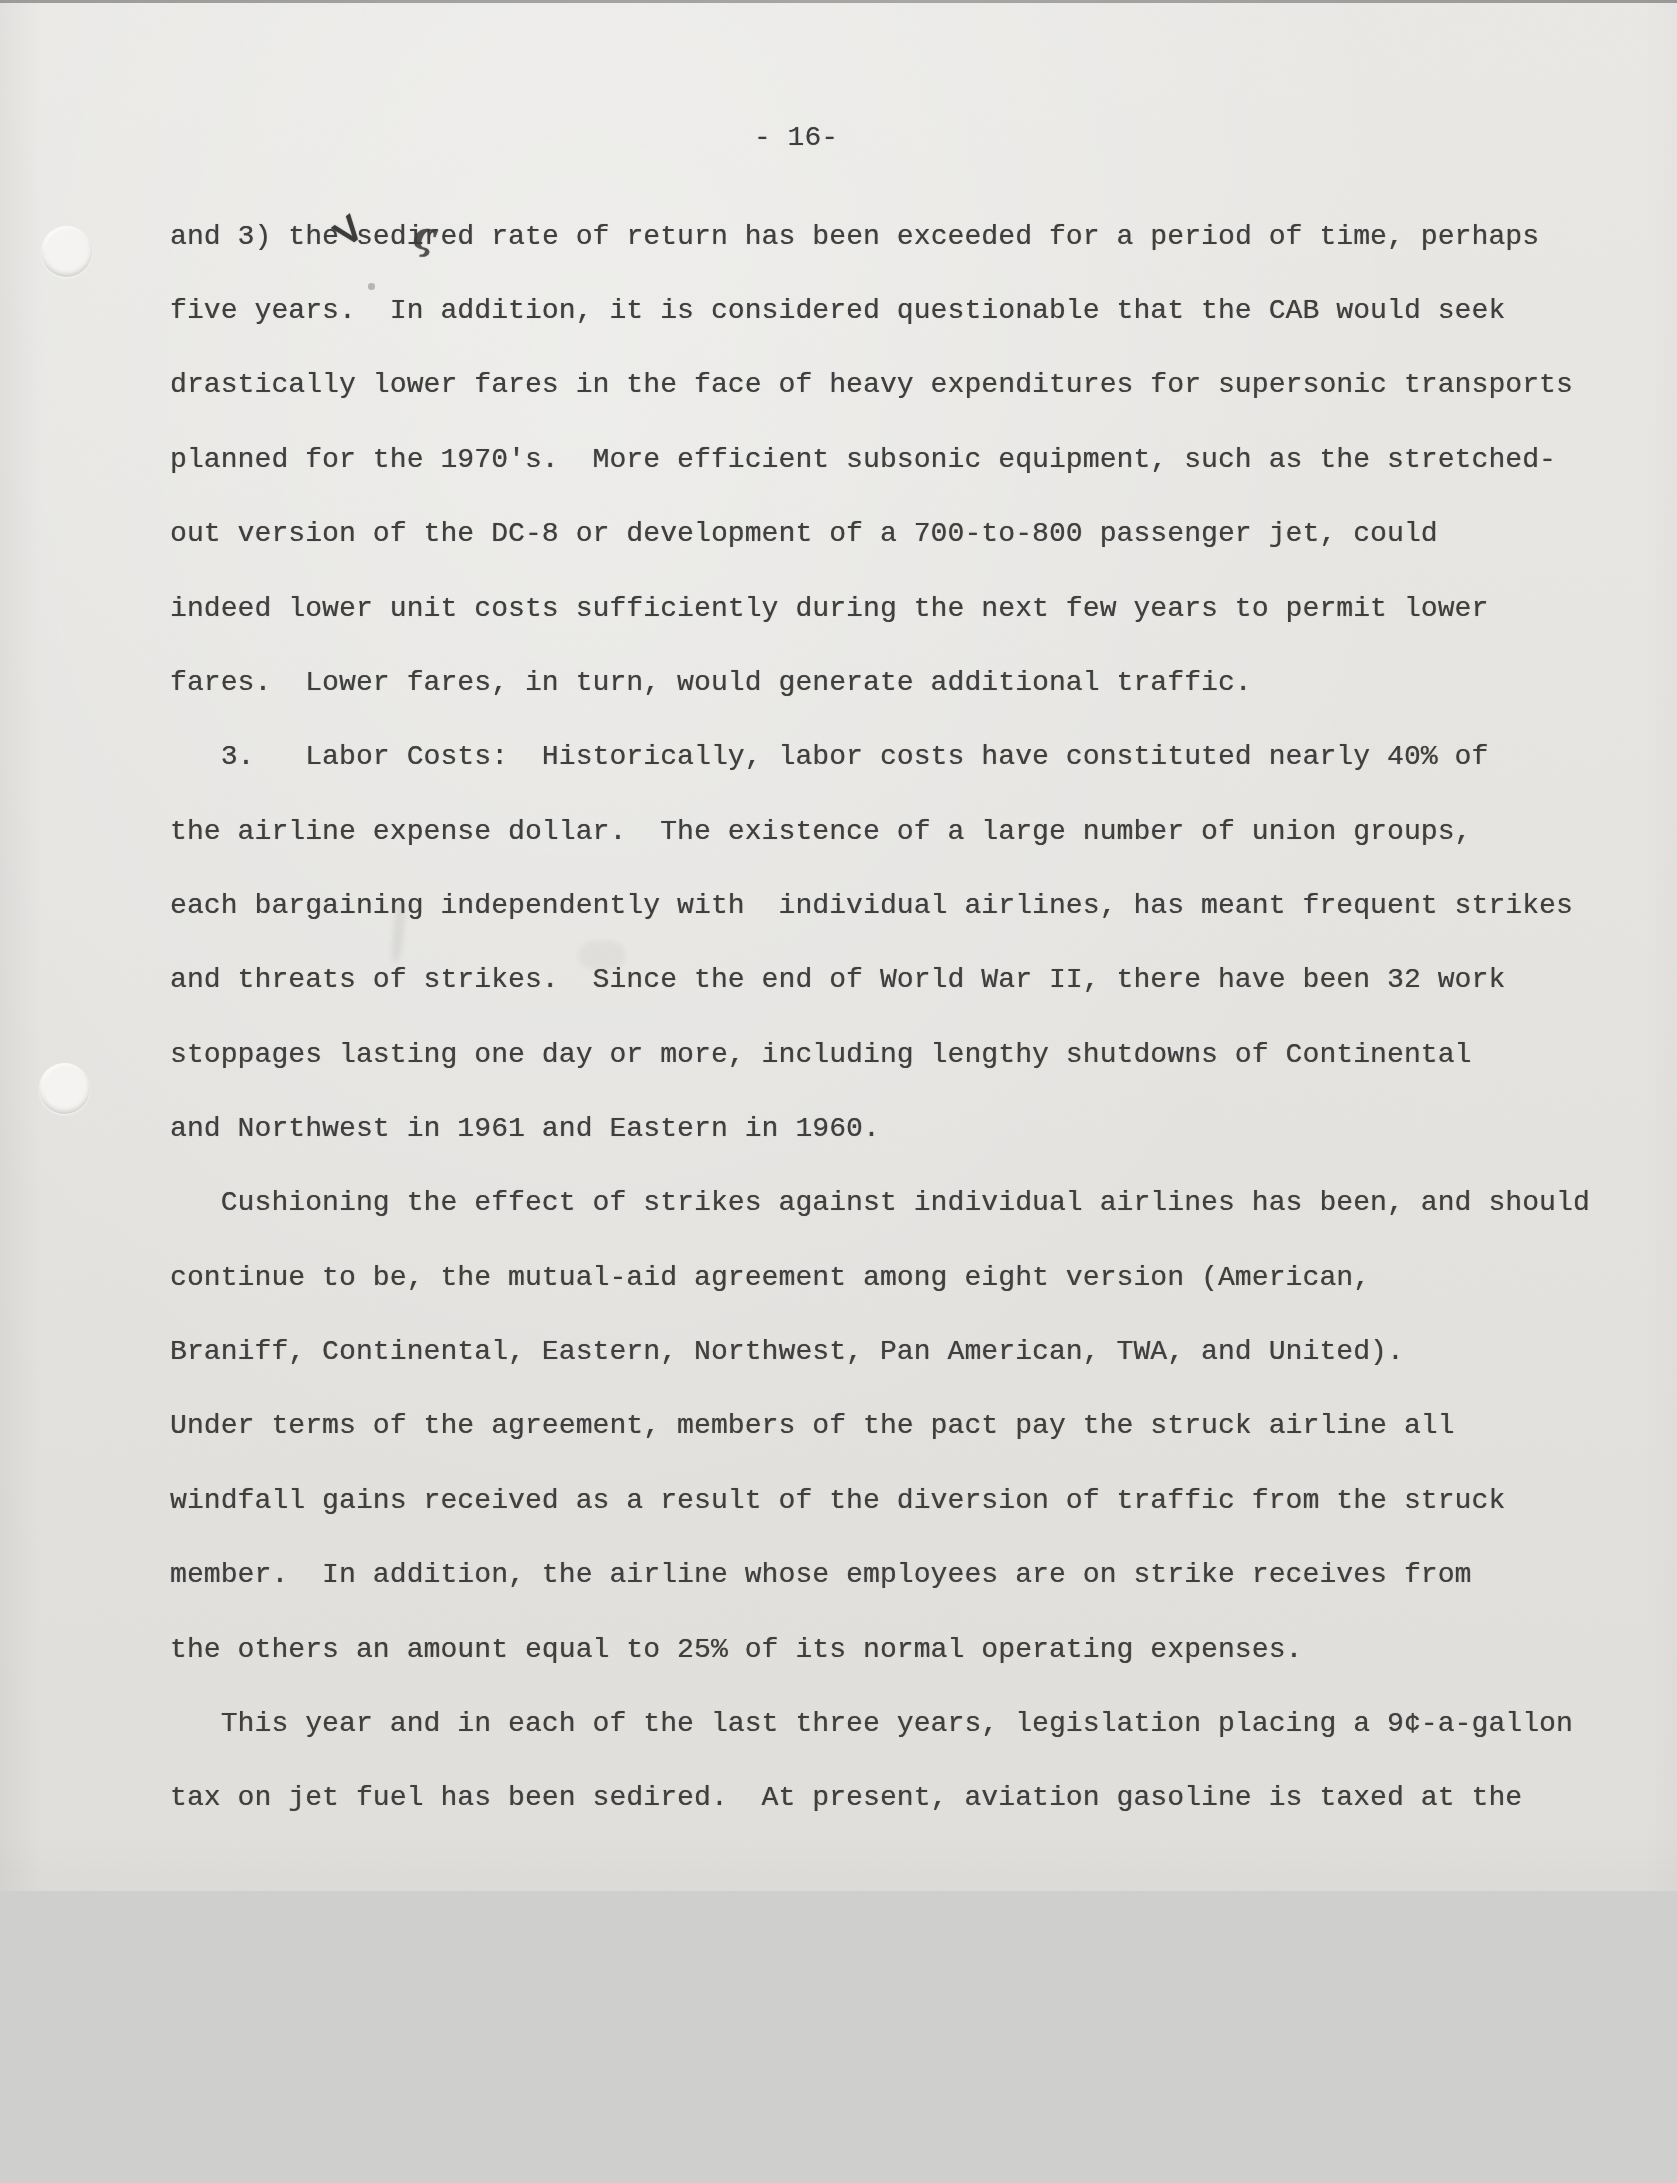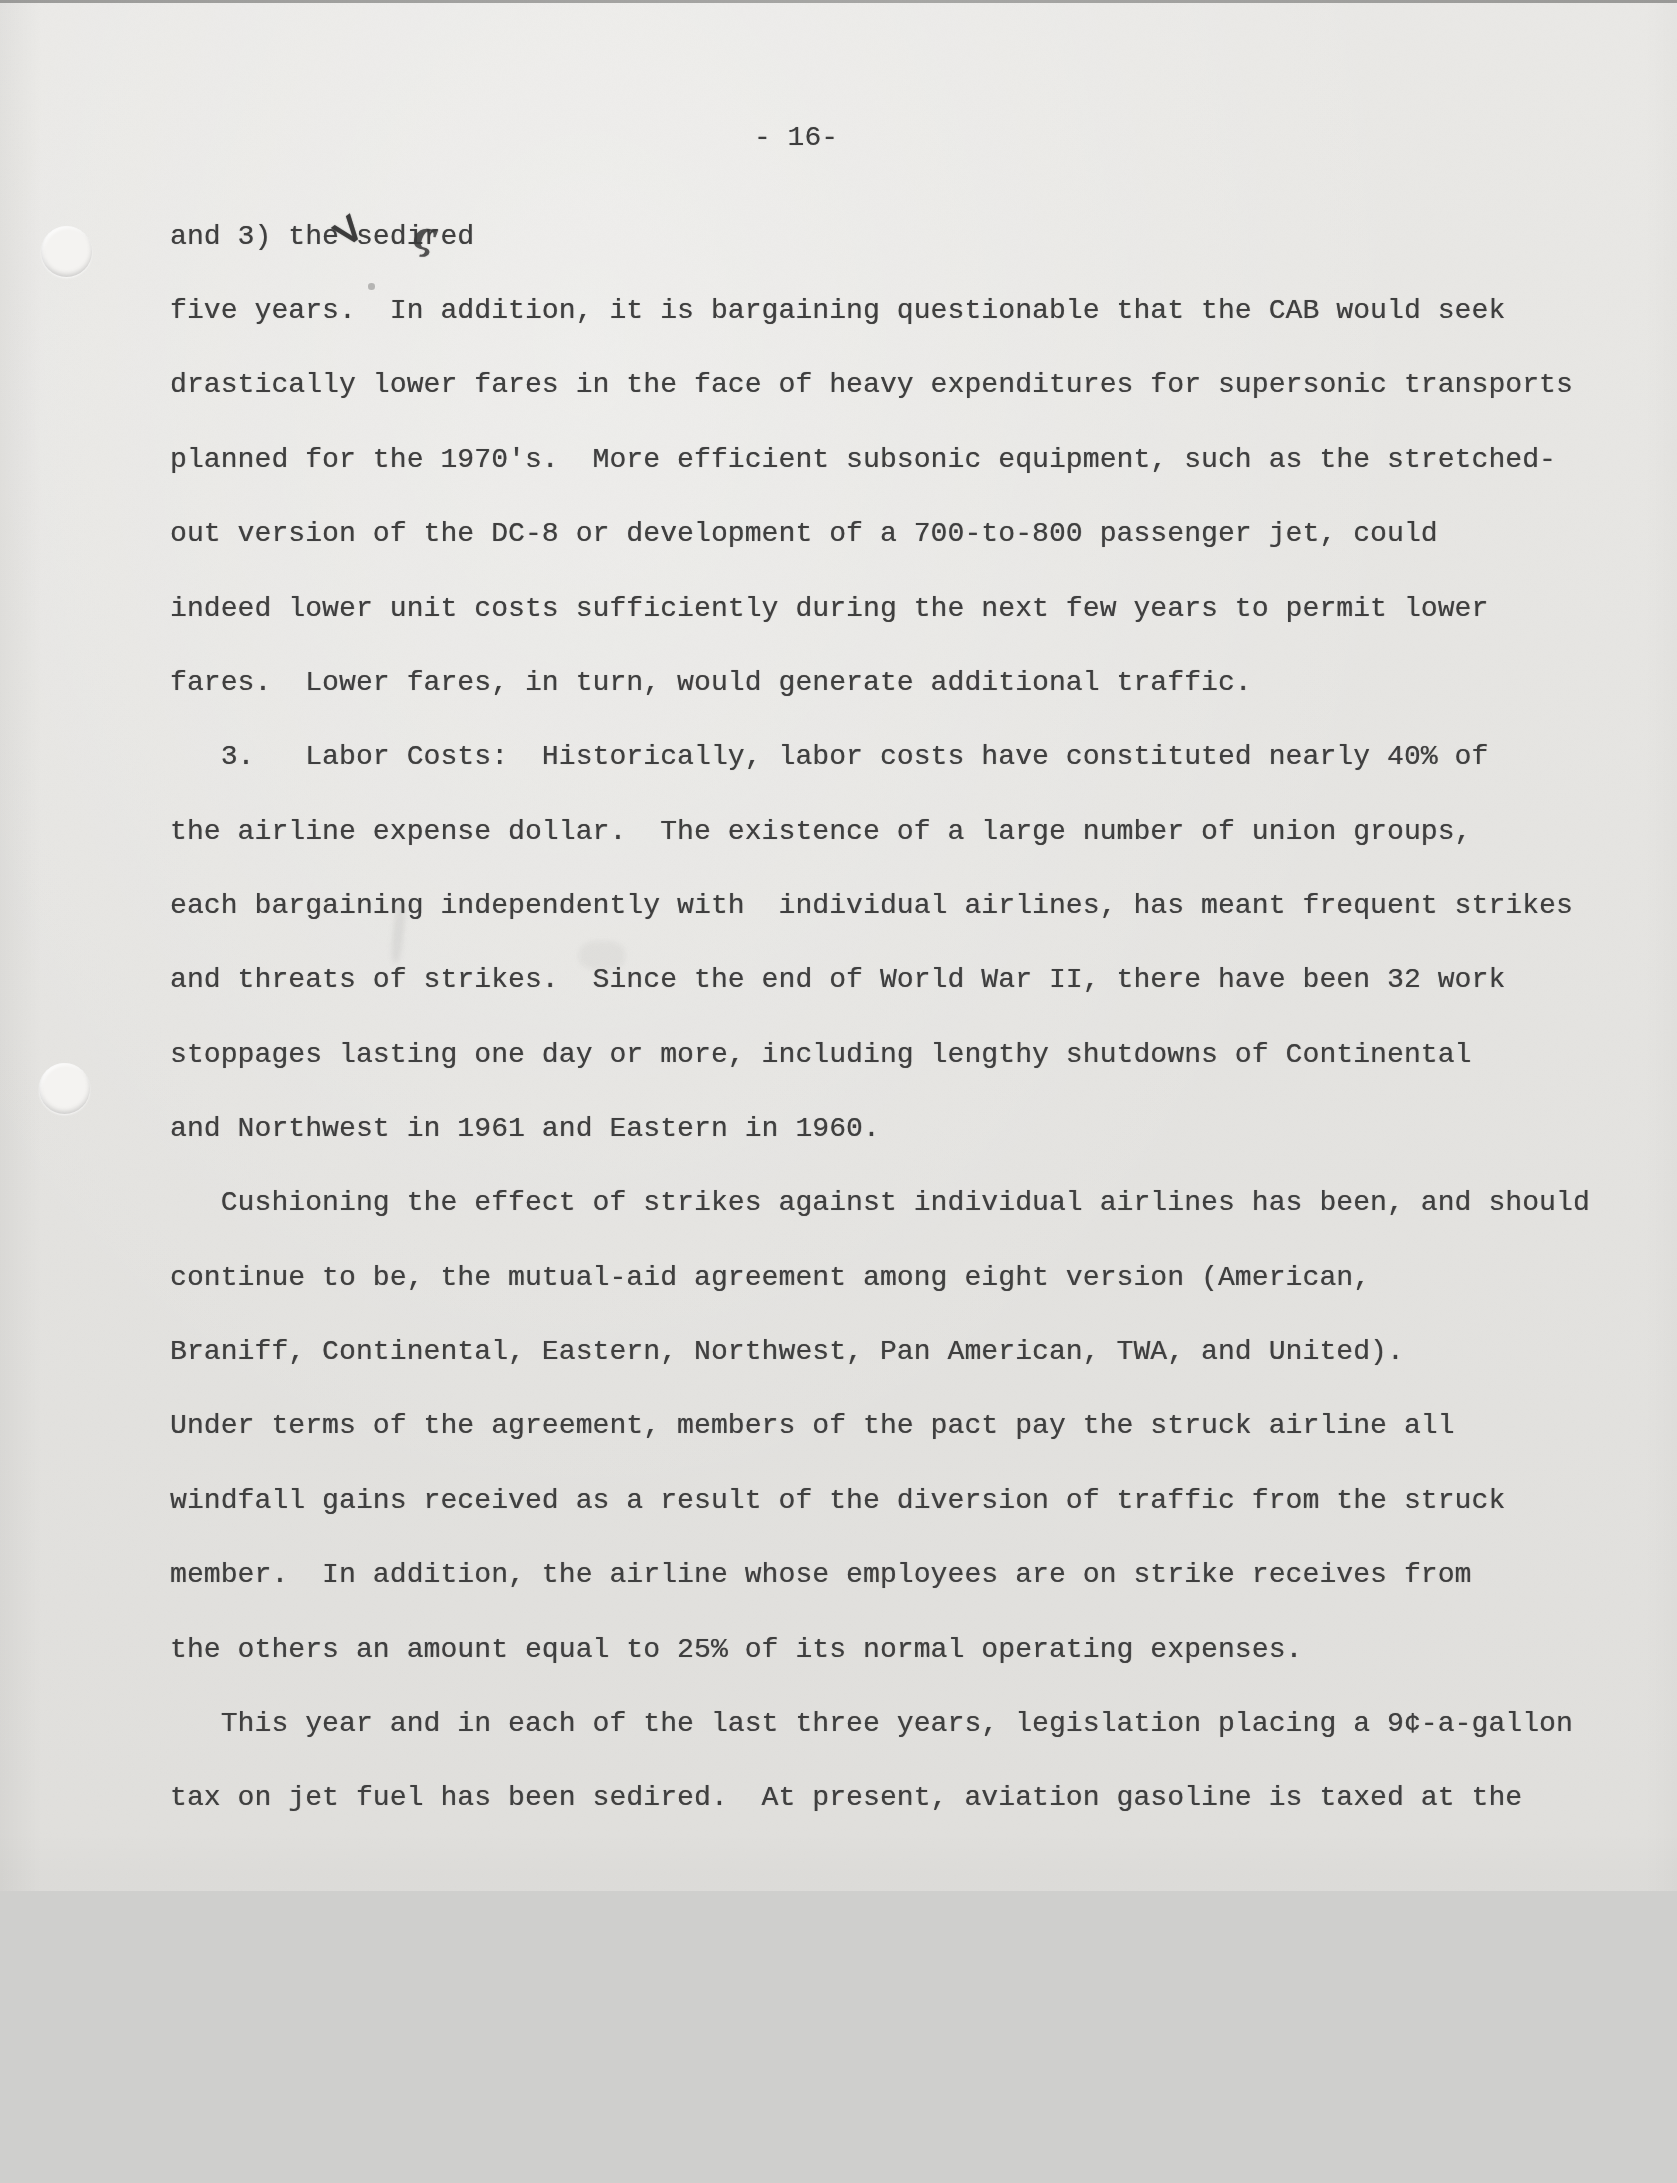--- a/index.html
+++ b/index.html
@@ -132,23 +132,23 @@
   <div class="top-edge"></div>
 
   <div class="punch-hole hole-1"></div>
   <div class="punch-hole hole-2"></div>
   <div class="punch-hole hole-3"></div>
 
   <div class="page-number">- 16-</div>
 
   <div class="textbody">
 
-    <div class="line" style="top:220px"><span>and 3) the </span><span class="corr-word"><span>sedired</span><span class="mark mark-insert">&gt;</span><span class="mark mark-over">ς</span></span></div>
+    <div class="line" style="top:220px"><span>and 3) the </span><span class="corr-word"><span>sedired</span><span class="mark mark-insert">&gt;</span><span class="mark mark-over">ς</span></span><span> rate of return has been exceeded for a period of time, perhaps</span></div>
 
-    <div class="line" style="top:294px">five years.  In addition, it is bargaining questionable that the CAB would seek</div>
+    <div class="line" style="top:294px">five years.  In addition, it is considered questionable that the CAB would seek</div>
     <div class="line" style="top:368px">drastically lower fares in the face of heavy expenditures for supersonic transports</div>
     <div class="line" style="top:443px">planned for the 1970's.  More efficient subsonic equipment, such as the stretched-</div>
     <div class="line" style="top:517px">out version of the DC-8 or development of a 700-to-800 passenger jet, could</div>
     <div class="line" style="top:592px">indeed lower unit costs sufficiently during the next few years to permit lower</div>
     <div class="line" style="top:666px">fares.  Lower fares, in turn, would generate additional traffic.</div>
     <div class="line" style="top:740px">   3.   Labor Costs:  Historically, labor costs have constituted nearly 40% of</div>
     <div class="line" style="top:815px">the airline expense dollar.  The existence of a large number of union groups,</div>
     <div class="line" style="top:889px">each bargaining independently with  individual airlines, has meant frequent strikes</div>
     <div class="line" style="top:963px">and threats of strikes.  Since the end of World War II, there have been 32 work</div>
     <div class="line" style="top:1038px">stoppages lasting one day or more, including lengthy shutdowns of Continental</div>

